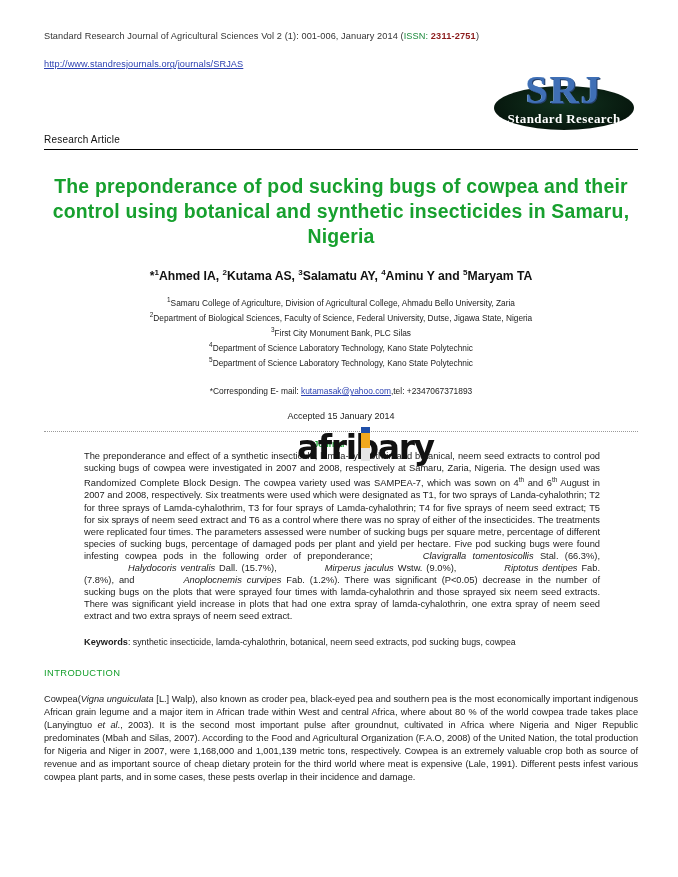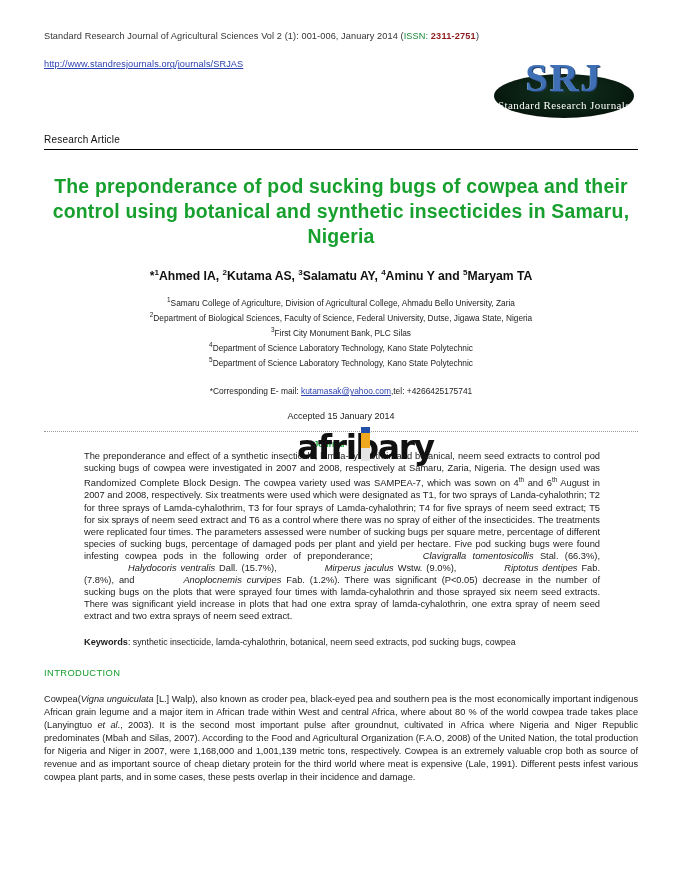--- a/index.html
+++ b/index.html
@@ -38,21 +38,21 @@
     color: #2a3fb0;
     text-decoration: underline;
     font-size: 9.2px;
     margin-top: 15px;
   }
 
   
   .logo-wrap {
     position: absolute;
     right: 38px;
-    top: 58px;
+    top: 70px;
     width: 152px;
     height: 62px;
   }
   .logo-ellipse {
     position: absolute;
     left: 6px;
     top: 16px;
     width: 140px;
     height: 44px;
     border-radius: 50%;
@@ -72,22 +72,22 @@
     color: #3f6fb5;
     text-shadow: 1px 1px 0 #25406b, -0.5px -0.5px 0 #8fb2dd;
   }
   .logo-sub {
     position: absolute;
     left: 0;
     top: 41px;
     width: 152px;
     text-align: center;
     font-family: "Liberation Serif", serif;
-    font-weight: normal;
-    font-size: 11px;
+    font-weight: bold;
+    font-size: 13px;
     letter-spacing: 0.4px;
     color: #ffffff;
   }
 
   
   .article-type {
     margin-top: 62px;
     font-size: 10px;
     font-weight: normal;
     color: #111;
@@ -267,21 +267,21 @@
   <div class="authors">*<sup>1</sup>Ahmed IA, <sup>2</sup>Kutama AS, <sup>3</sup>Salamatu AY, <sup>4</sup>Aminu Y and <sup>5</sup>Maryam TA</div>
 
   <div class="affiliations">
     <div><sup>1</sup><span>Samaru College of Agriculture, Division of Agricultural College, Ahmadu Bello University, Zaria</span></div>
     <div><sup>2</sup><span>Department of Biological Sciences, Faculty of Science, Federal University, Dutse, Jigawa State, Nigeria</span></div>
     <div><sup>3</sup><span>First City Monument Bank, PLC Silas</span></div>
     <div><sup>4</sup><span>Department of Science Laboratory Technology, Kano State Polytechnic</span></div>
     <div><sup>5</sup><span>Department of Science Laboratory Technology, Kano State Polytechnic</span></div>
   </div>
 
-  <div class="corresponding"><span>*Corresponding E- mail: </span><span class="mail">kutamasak@yahoo.com</span><span>,tel: +4266425175741</span></div>
+  <div class="corresponding"><span>*Corresponding E- mail: </span><span class="mail">kutamasak@yahoo.com</span><span>,tel: +2347067371893</span></div>
 
   <div class="accepted">Accepted 15 January 2014</div>
 
   <hr class="dotted-rule">
 
   <div class="abstract-block">
     <div class="abstract-heading">Journal</div>
 
     <div class="watermark">
       <div class="wm-text">afribary</div>

